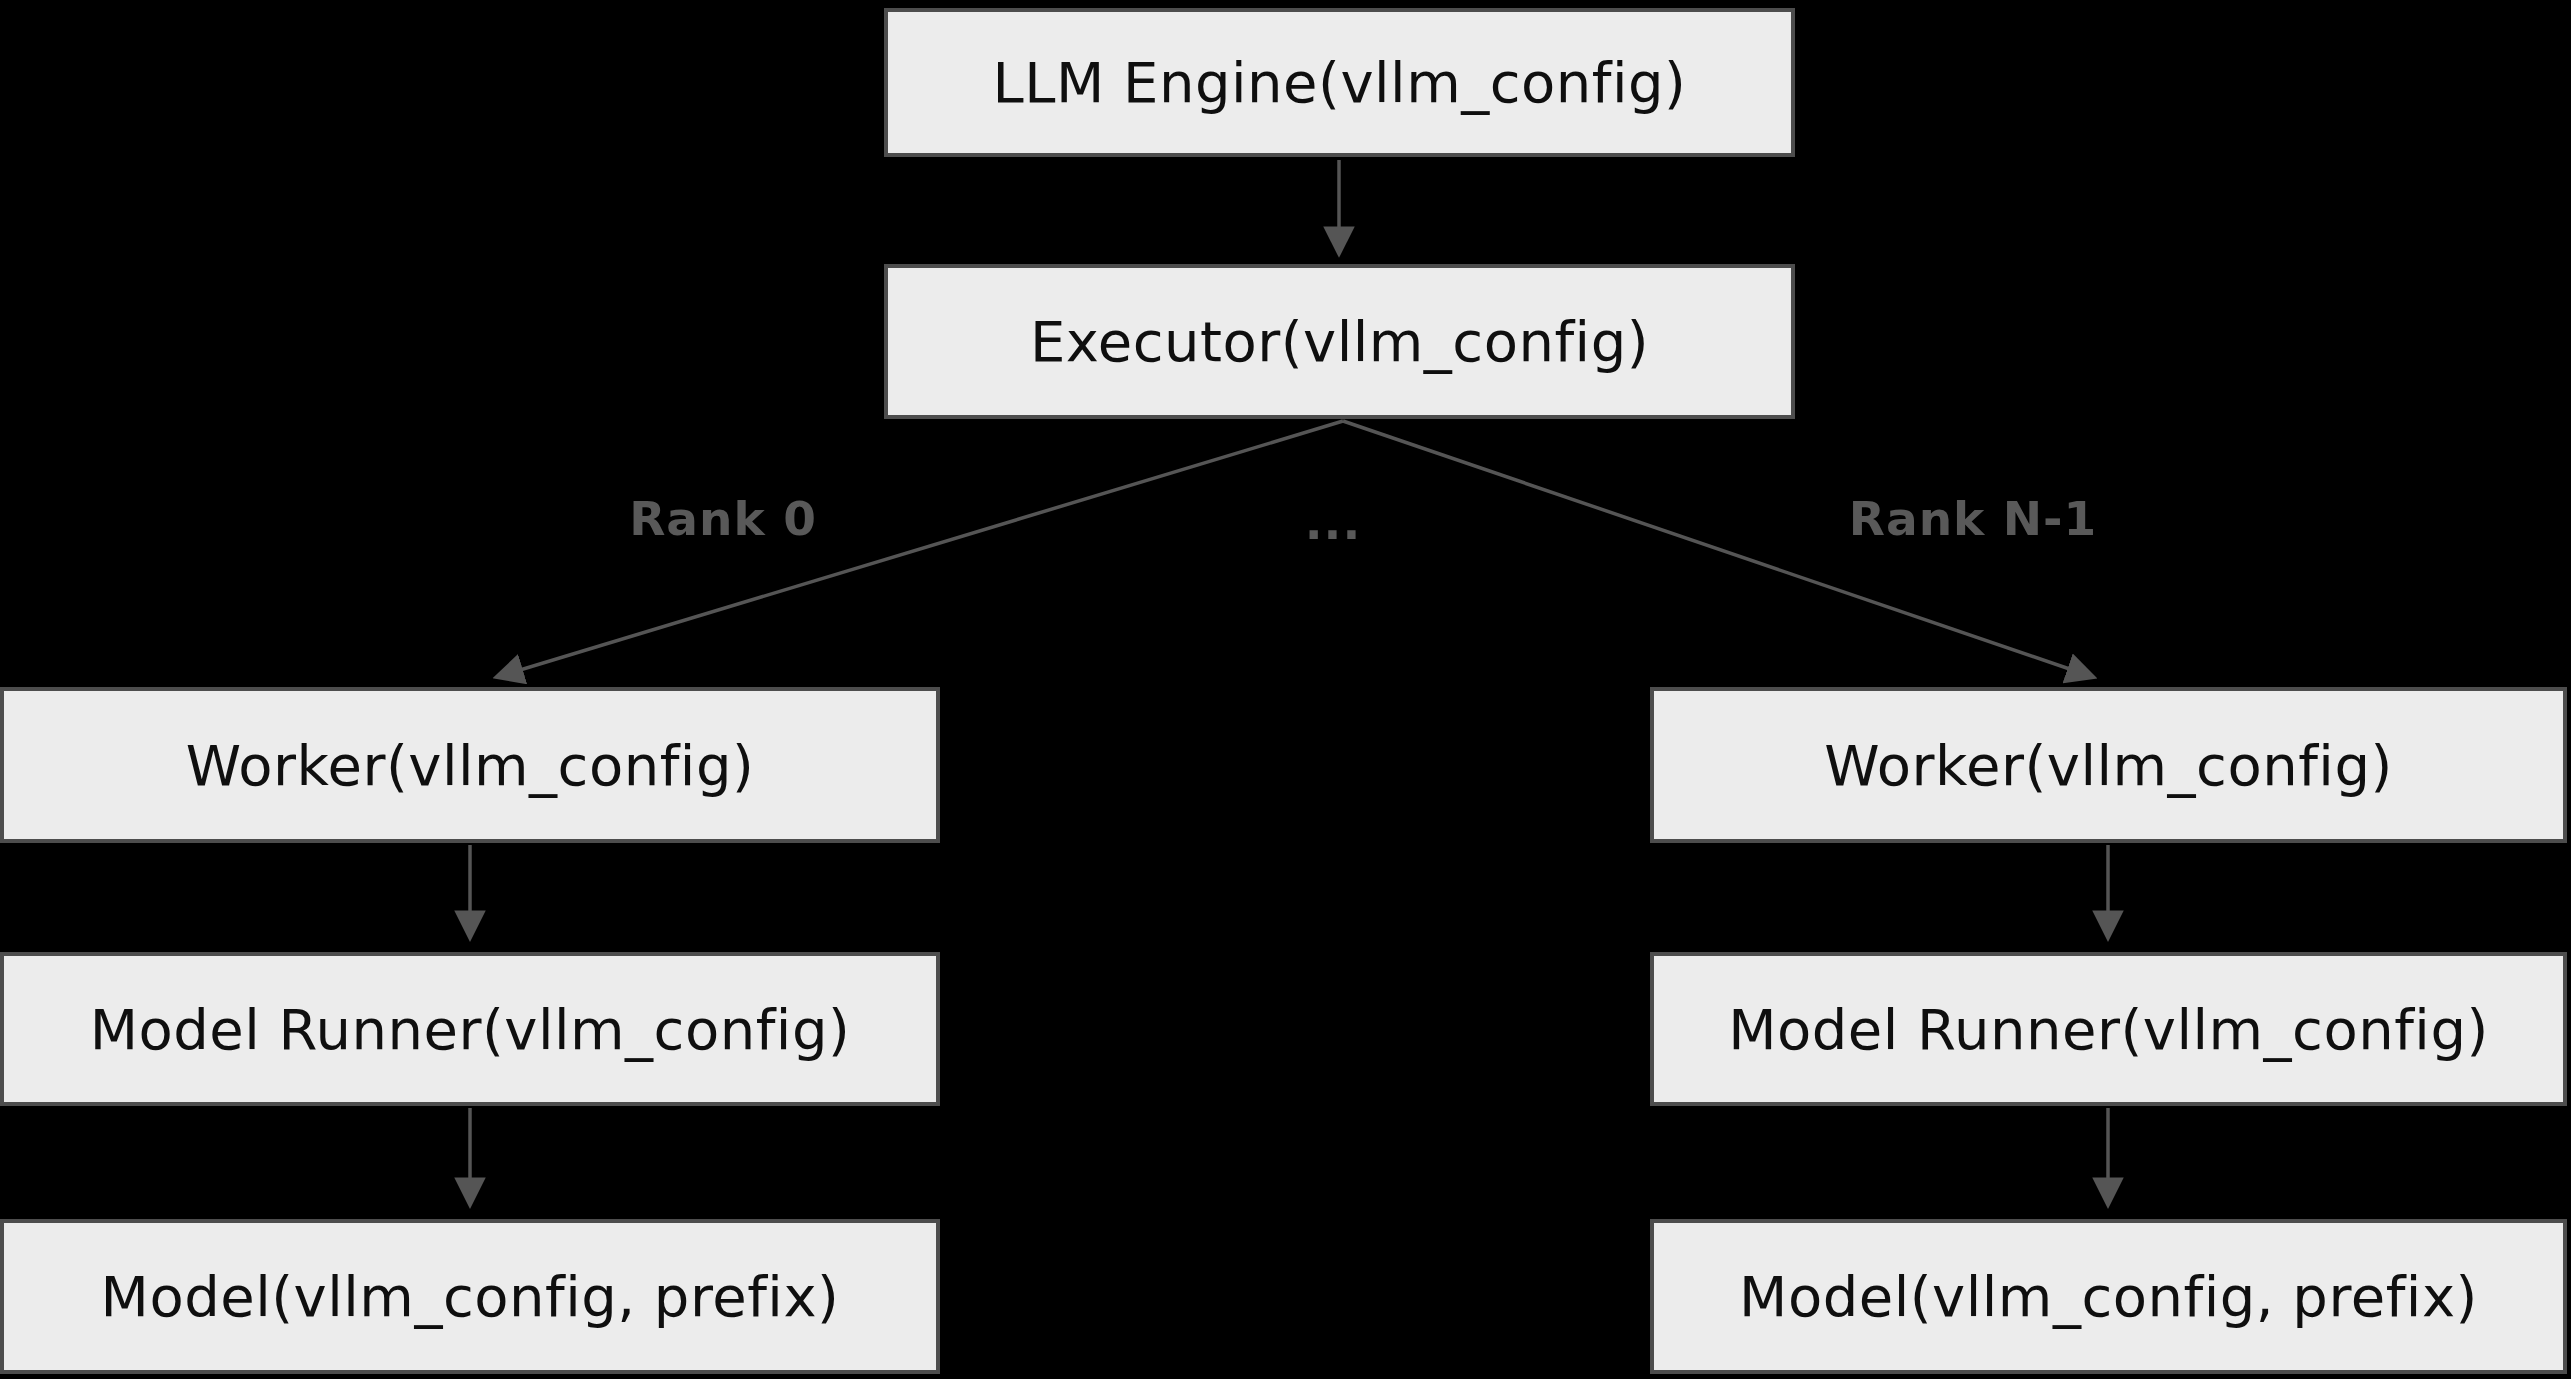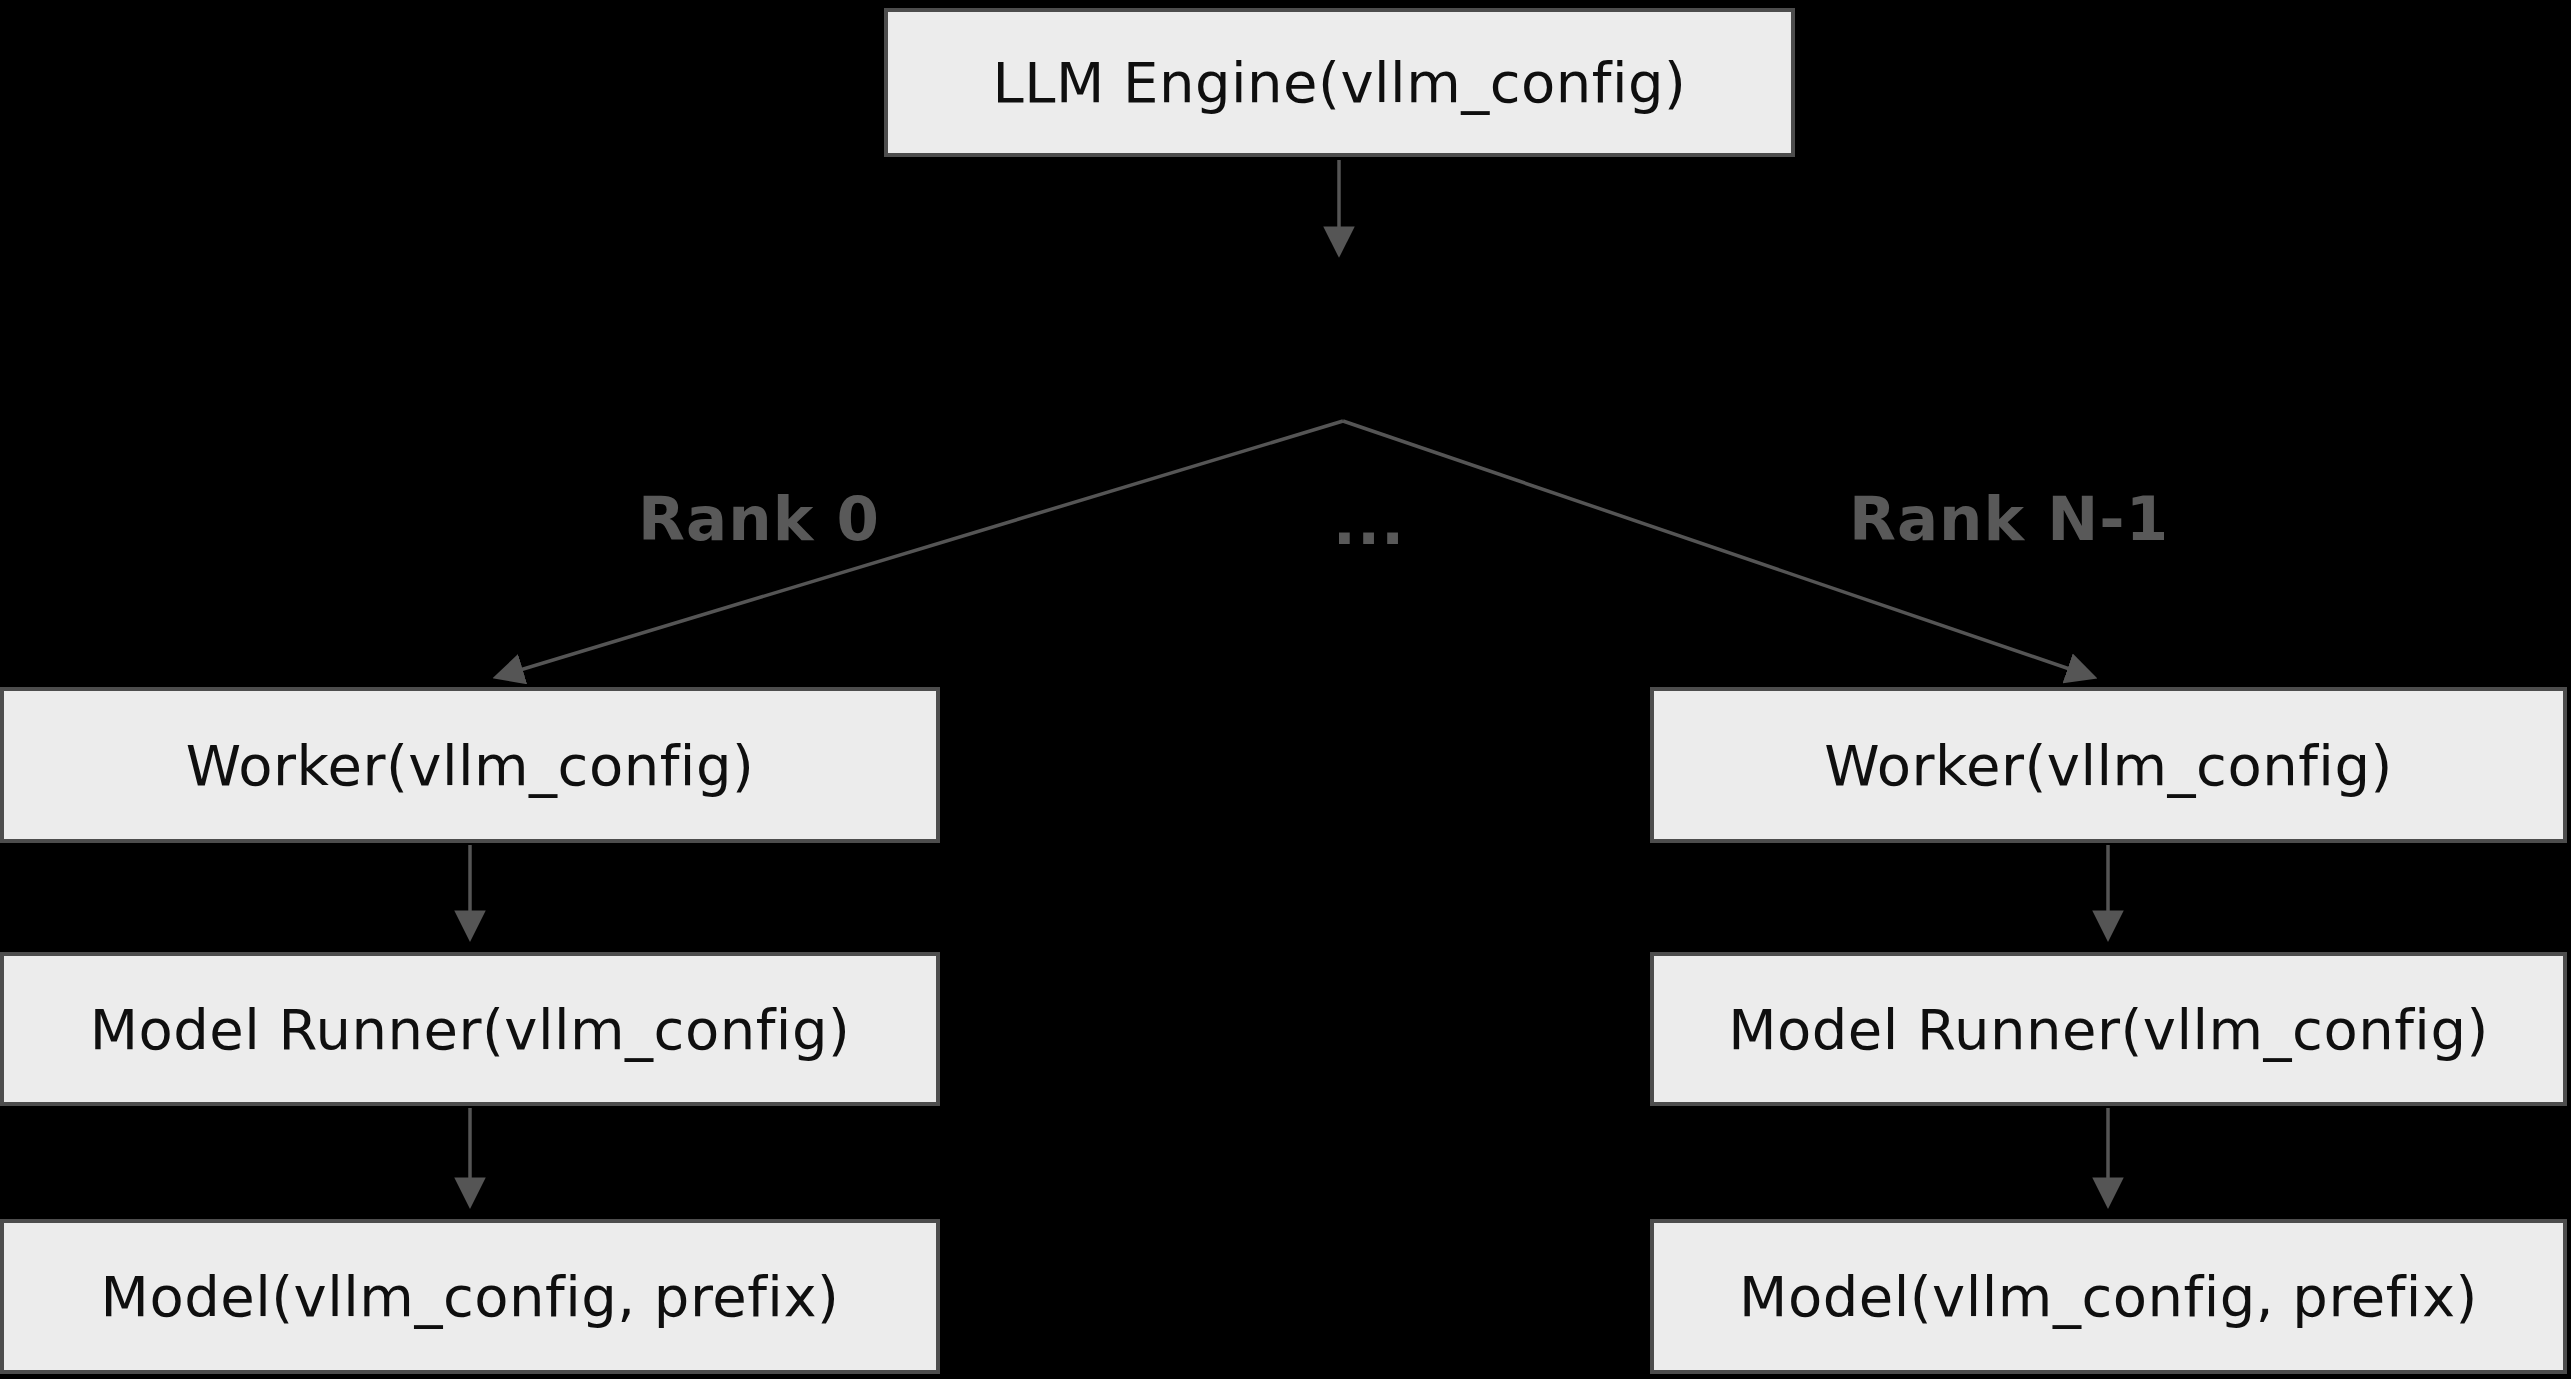--- a/index.html
+++ b/index.html
@@ -35,25 +35,24 @@
     font-size:56px;
     font-weight:500;
     letter-spacing:0.5px;
     white-space:nowrap;
     text-align:center;
   }
   .edge-label{
     position:absolute;
     transform:translate(-50%,-50%);
     color:var(--label-color);
-    font-size:61px;
+    font-size:47px;
     font-weight:600;
     letter-spacing:1px;
     white-space:nowrap;
-    margin-left:36px;
   }
   
   #n-engine  {left:884px;  top:8px;    width:911px; height:149px;}
   #n-executor{left:884px;  top:264px;  width:911px; height:155px;}
   #n-worker0 {left:0px;    top:687px;  width:940px; height:156px;}
   #n-runner0 {left:0px;    top:952px;  width:940px; height:154px;}
   #n-model0  {left:0px;    top:1219px; width:940px; height:155px;}
   #n-workerN {left:1650px; top:687px;  width:917px; height:156px;}
   #n-runnerN {left:1650px; top:952px;  width:917px; height:154px;}
   #n-modelN  {left:1650px; top:1219px; width:917px; height:155px;}
@@ -79,20 +78,21 @@
       <path d="M1343,421 L2090,676" marker-end="url(#arrow)"></path>
       <path d="M470,845 L470,934" marker-end="url(#arrow)"></path>
       <path d="M470,1108 L470,1201" marker-end="url(#arrow)"></path>
       <path d="M2108,845 L2108,934" marker-end="url(#arrow)"></path>
       <path d="M2108,1108 L2108,1201" marker-end="url(#arrow)"></path>
     </g>
   </svg>
 
   <div class="node" id="n-engine">LLM Engine(vllm_config)</div>
 
+  <div class="node" id="n-executor">Executor(vllm_config)</div>
 
   <div class="edge-label" id="lbl-rank0">Rank 0</div>
 
   <div class="edge-label" id="lbl-ellipsis">...</div>
 
   <div class="edge-label" id="lbl-rankN">Rank N-1</div>
 
   <div class="node" id="n-worker0">Worker(vllm_config)</div>
 
   <div class="node" id="n-runner0">Model Runner(vllm_config)</div>

